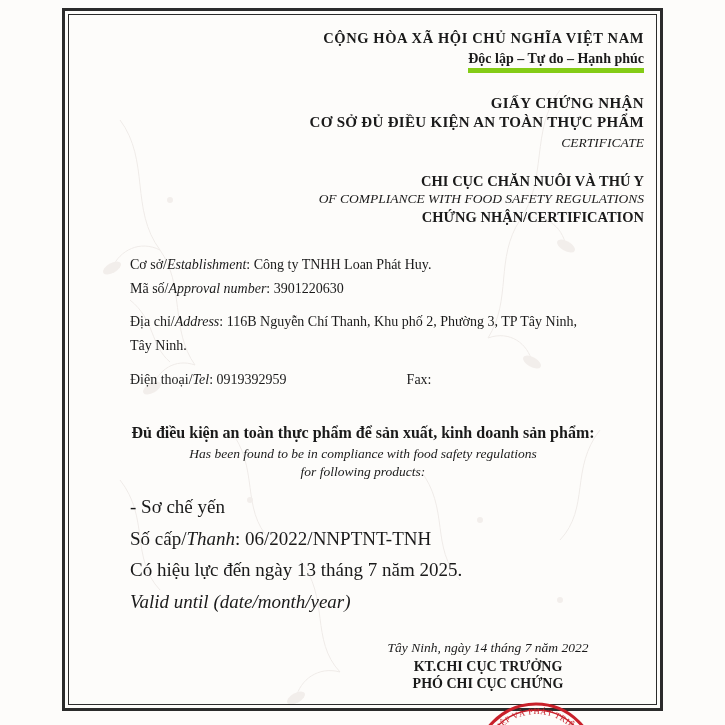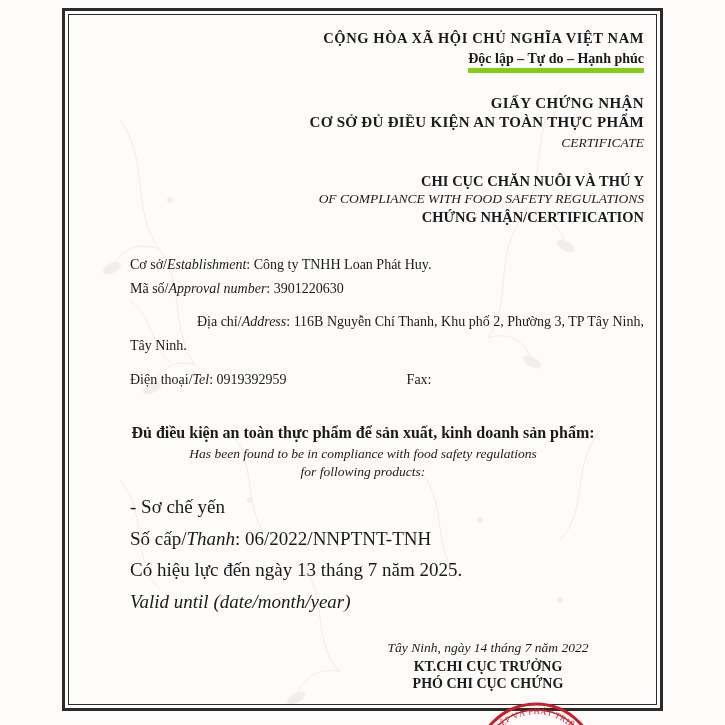--- a/index.html
+++ b/index.html
@@ -98,21 +98,21 @@
     margin-top: 2px;
   }
   .fields {
     margin-top: 28px;
     padding-left: 48px;
     font-size: 14px;
     line-height: 1.55;
   }
   .field-row { margin-bottom: 2px; }
   .ital { font-style: italic; }
-  .addr-row { margin-top: 12px; text-align: right; }
+  .addr-row { margin-top: 12px; }
   .tel-row { margin-top: 12px; }
   .tel-fax {
     display: inline-block;
     margin-left: 120px;
   }
   .compliance {
     margin-top: 34px;
     text-align: center;
   }
   .comp-vn {

